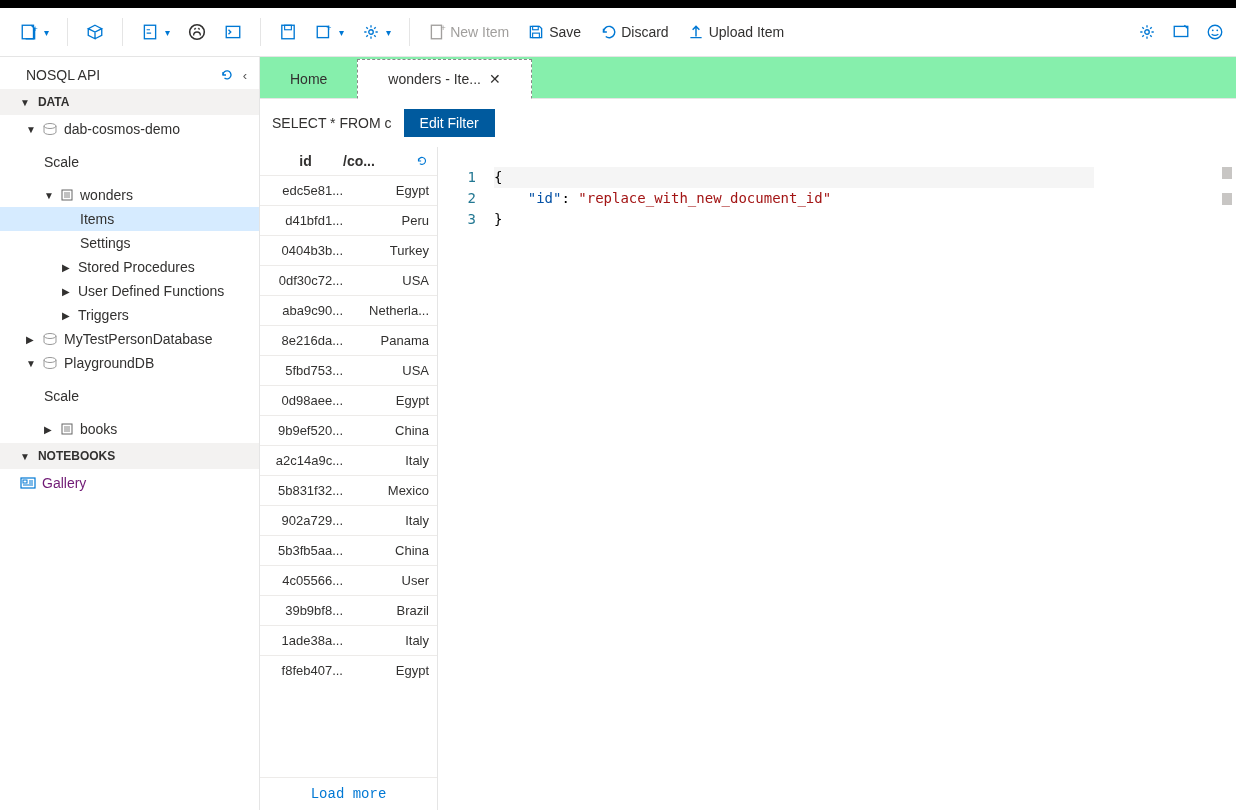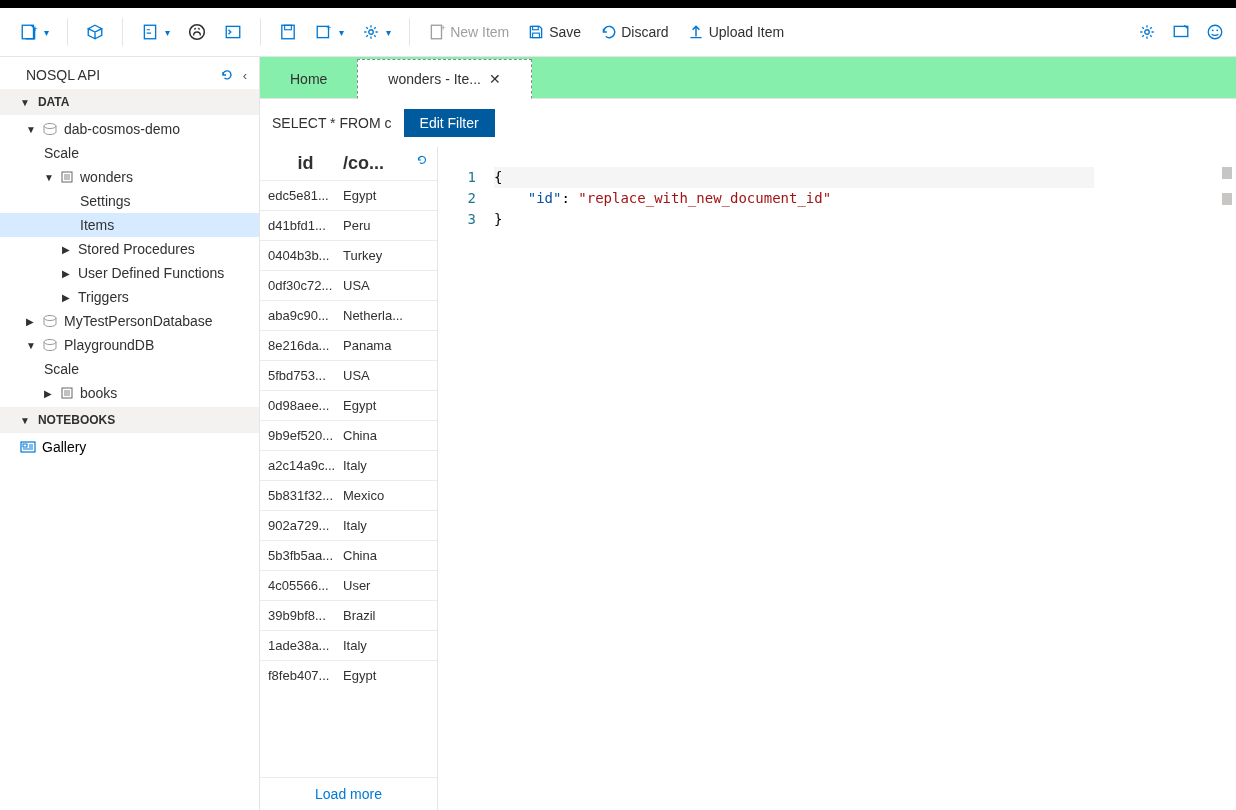--- a/index.html
+++ b/index.html
@@ -21,48 +21,48 @@
 .side-head .ref { color: #0078d4; cursor: pointer; }
 .side-head .col { color: #555; cursor: pointer; margin-left: 8px; font-size: 13px; }
 
 .section { background: #f3f2f1; padding: 6px 10px 6px 20px; font-weight: 700; font-size: 12px; display: flex; align-items: center; cursor: pointer; }
 .section .tri { font-size: 10px; margin-right: 8px; color: #323130; }
 
 .tree { padding: 2px 0; font-size: 14px; }
 .tree-row { display: flex; align-items: center; padding: 4px 6px 4px 0; cursor: pointer; min-height: 24px; }
 .tree-row.selected { background: #d6ebff; }
 .tree .lvl0 { padding-left: 26px; }
-.tree .lvl1 { padding-left: 44px; }
+.tree .lvl1 { padding-left: 44px; margin-top: 9px; }
 .tree .lvl2 { padding-left: 62px; }
 .tree .lvl3 { padding-left: 80px; }
 .tree .tri { font-size: 10px; width: 12px; margin-right: 4px; color: #323130; }
 .tree .ico { margin-right: 6px; display: flex; }
-.gallery-row { display: flex; align-items: center; padding: 6px 10px 6px 20px; color: #000000; cursor: pointer; font-size: 14px; gap: 6px; }
+.gallery-row { display: flex; align-items: center; padding: 6px 10px 6px 20px; color: #701a75; cursor: pointer; font-size: 14px; gap: 6px; }
 
 .content { flex: 1; display: flex; flex-direction: column; }
 .tabs { height: 42px; background: #86efac; border-bottom: 1px solid #e5e5e5; display: flex; align-items: flex-end; }
 .tab { padding: 11px 30px; font-size: 14px; cursor: pointer; display: flex; align-items: center; gap: 8px; }
 .tab.active { background: #fff; border: 1px dashed #888; border-bottom: 1px solid #fff; margin-bottom: -1px; }
 .tab .close { font-size: 14px; cursor: pointer; }
 
 .filter-bar { display: flex; align-items: center; padding: 10px 12px; gap: 12px; }
 .filter-bar .query { font-size: 14px; }
 .filter-bar .edit-btn { background: #005a9e; color: #fff; padding: 6px 16px; font-size: 14px; cursor: pointer; }
 
 .workspace { flex: 1; display: flex; overflow: hidden; }
 .item-list { width: 178px; border-right: 1px solid #e5e5e5; display: flex; flex-direction: column; }
-.item-head { display: flex; padding: 6px 8px; font-weight: 600; font-size: 18px; align-items: flex-start; }
+.item-head { display: flex; padding: 6px 8px; font-weight: 600; font-size: 14px; align-items: center; }
 .item-head .col-id { width: 75px; text-align: center; }
 .item-head .col-co { flex: 1; }
 .item-head .ref { color: #0078d4; cursor: pointer; }
 .item-rows { flex: 1; overflow-y: auto; }
-.item-row { display: flex; padding: 7px 8px; border-top: 1px solid #edebe9; font-size: 13px; cursor: pointer; }
+.item-row { display: flex; padding: 7px 8px; border-top: 1px solid #edebe9; font-size: 13px; cursor: pointer; text-align: right; }
 .item-row .col-id { width: 75px; overflow: hidden; text-overflow: ellipsis; white-space: nowrap; }
 .item-row .col-co { flex: 1; overflow: hidden; text-overflow: ellipsis; white-space: nowrap; }
-.load-more { text-align: center; padding: 8px; color: #0078d4; cursor: pointer; border-top: 1px solid #edebe9; font-size: 14px; }
+.load-more { text-align: center; padding: 8px; color: #0078d4; cursor: pointer; border-top: 1px solid #edebe9; font-size: 14px; font-family: Liberation Mono, monospace; }
 
 .editor { flex: 1; position: relative; padding: 20px 0 0 0; }
 .scrollbar-stub { position: absolute; right: 4px; width: 10px; background: #c8c6c4; }
 .editor .gutter { position: absolute; left: 0; top: 20px; width: 50px; text-align: right; font-family: Consolas, monospace; font-size: 14px; color: #237893; }
 .editor .gutter div { padding: 0 12px 0 0; line-height: 21px; }
 .editor .code { position: absolute; left: 56px; top: 20px; font-family: Consolas, monospace; font-size: 14px; line-height: 21px; }
 .editor .key { color: #0451a5; }
 .editor .colon { color: #000; }
 .editor .str { color: #a31515; }
 .editor .brace { color: #000; }
@@ -242,25 +242,25 @@
       <div class="tree-row lvl1">
           <span class="tri">▼</span>
           <span class="ico">
             <svg width="14" height="14">
               <rect x="2" y="2" width="10" height="10" fill="none" stroke="#666" stroke-width="1"></rect>
               <path d="M4 5 L10 5 M4 7 L10 7 M4 9 L10 9" stroke="#666" stroke-width="0.8"></path>
             </svg>
           </span>
           <span>wonders</span>
         </div>
+      <div class="tree-row lvl3 selected">
+          <span>Items</span>
+        </div>
       <div class="tree-row lvl3">
           <span>Settings</span>
-        </div>
-      <div class="tree-row lvl3 selected">
-          <span>Items</span>
         </div>
       <div class="tree-row lvl2">
           <span class="tri">▶</span>
           <span>Stored Procedures</span>
         </div>
       <div class="tree-row lvl2">
           <span class="tri">▶</span>
           <span>User Defined Functions</span>
         </div>
       <div class="tree-row lvl2">

